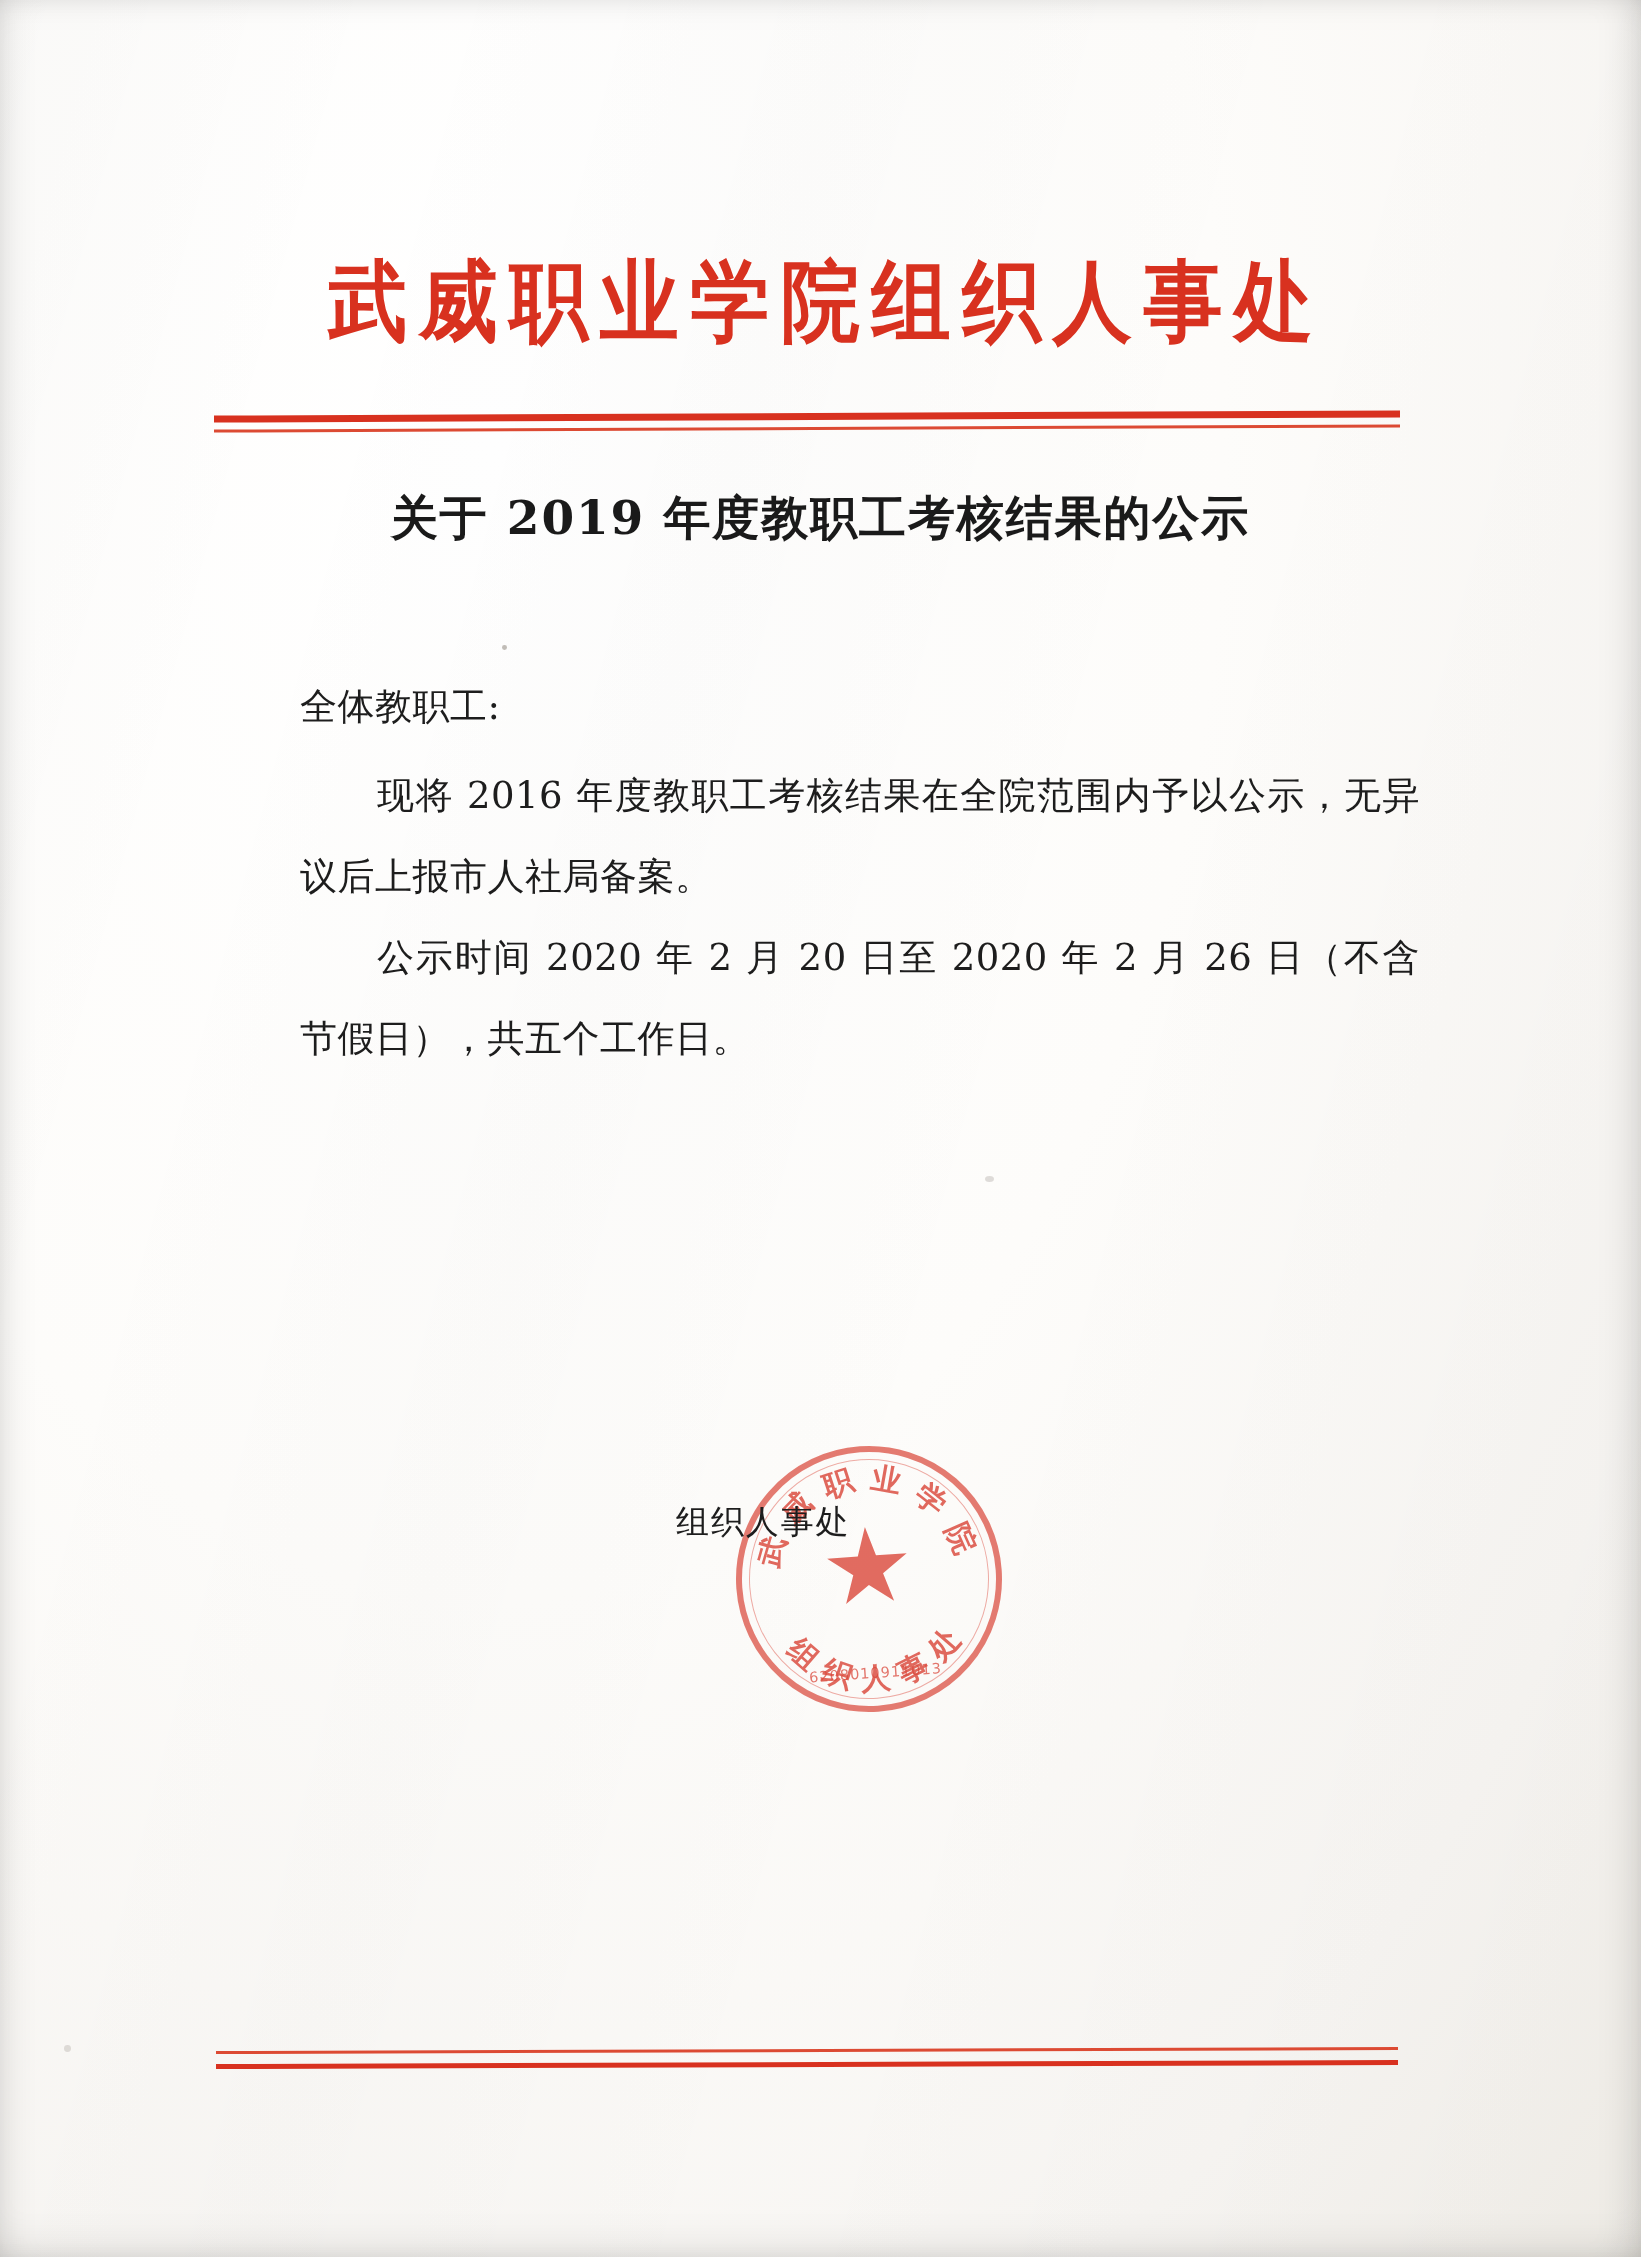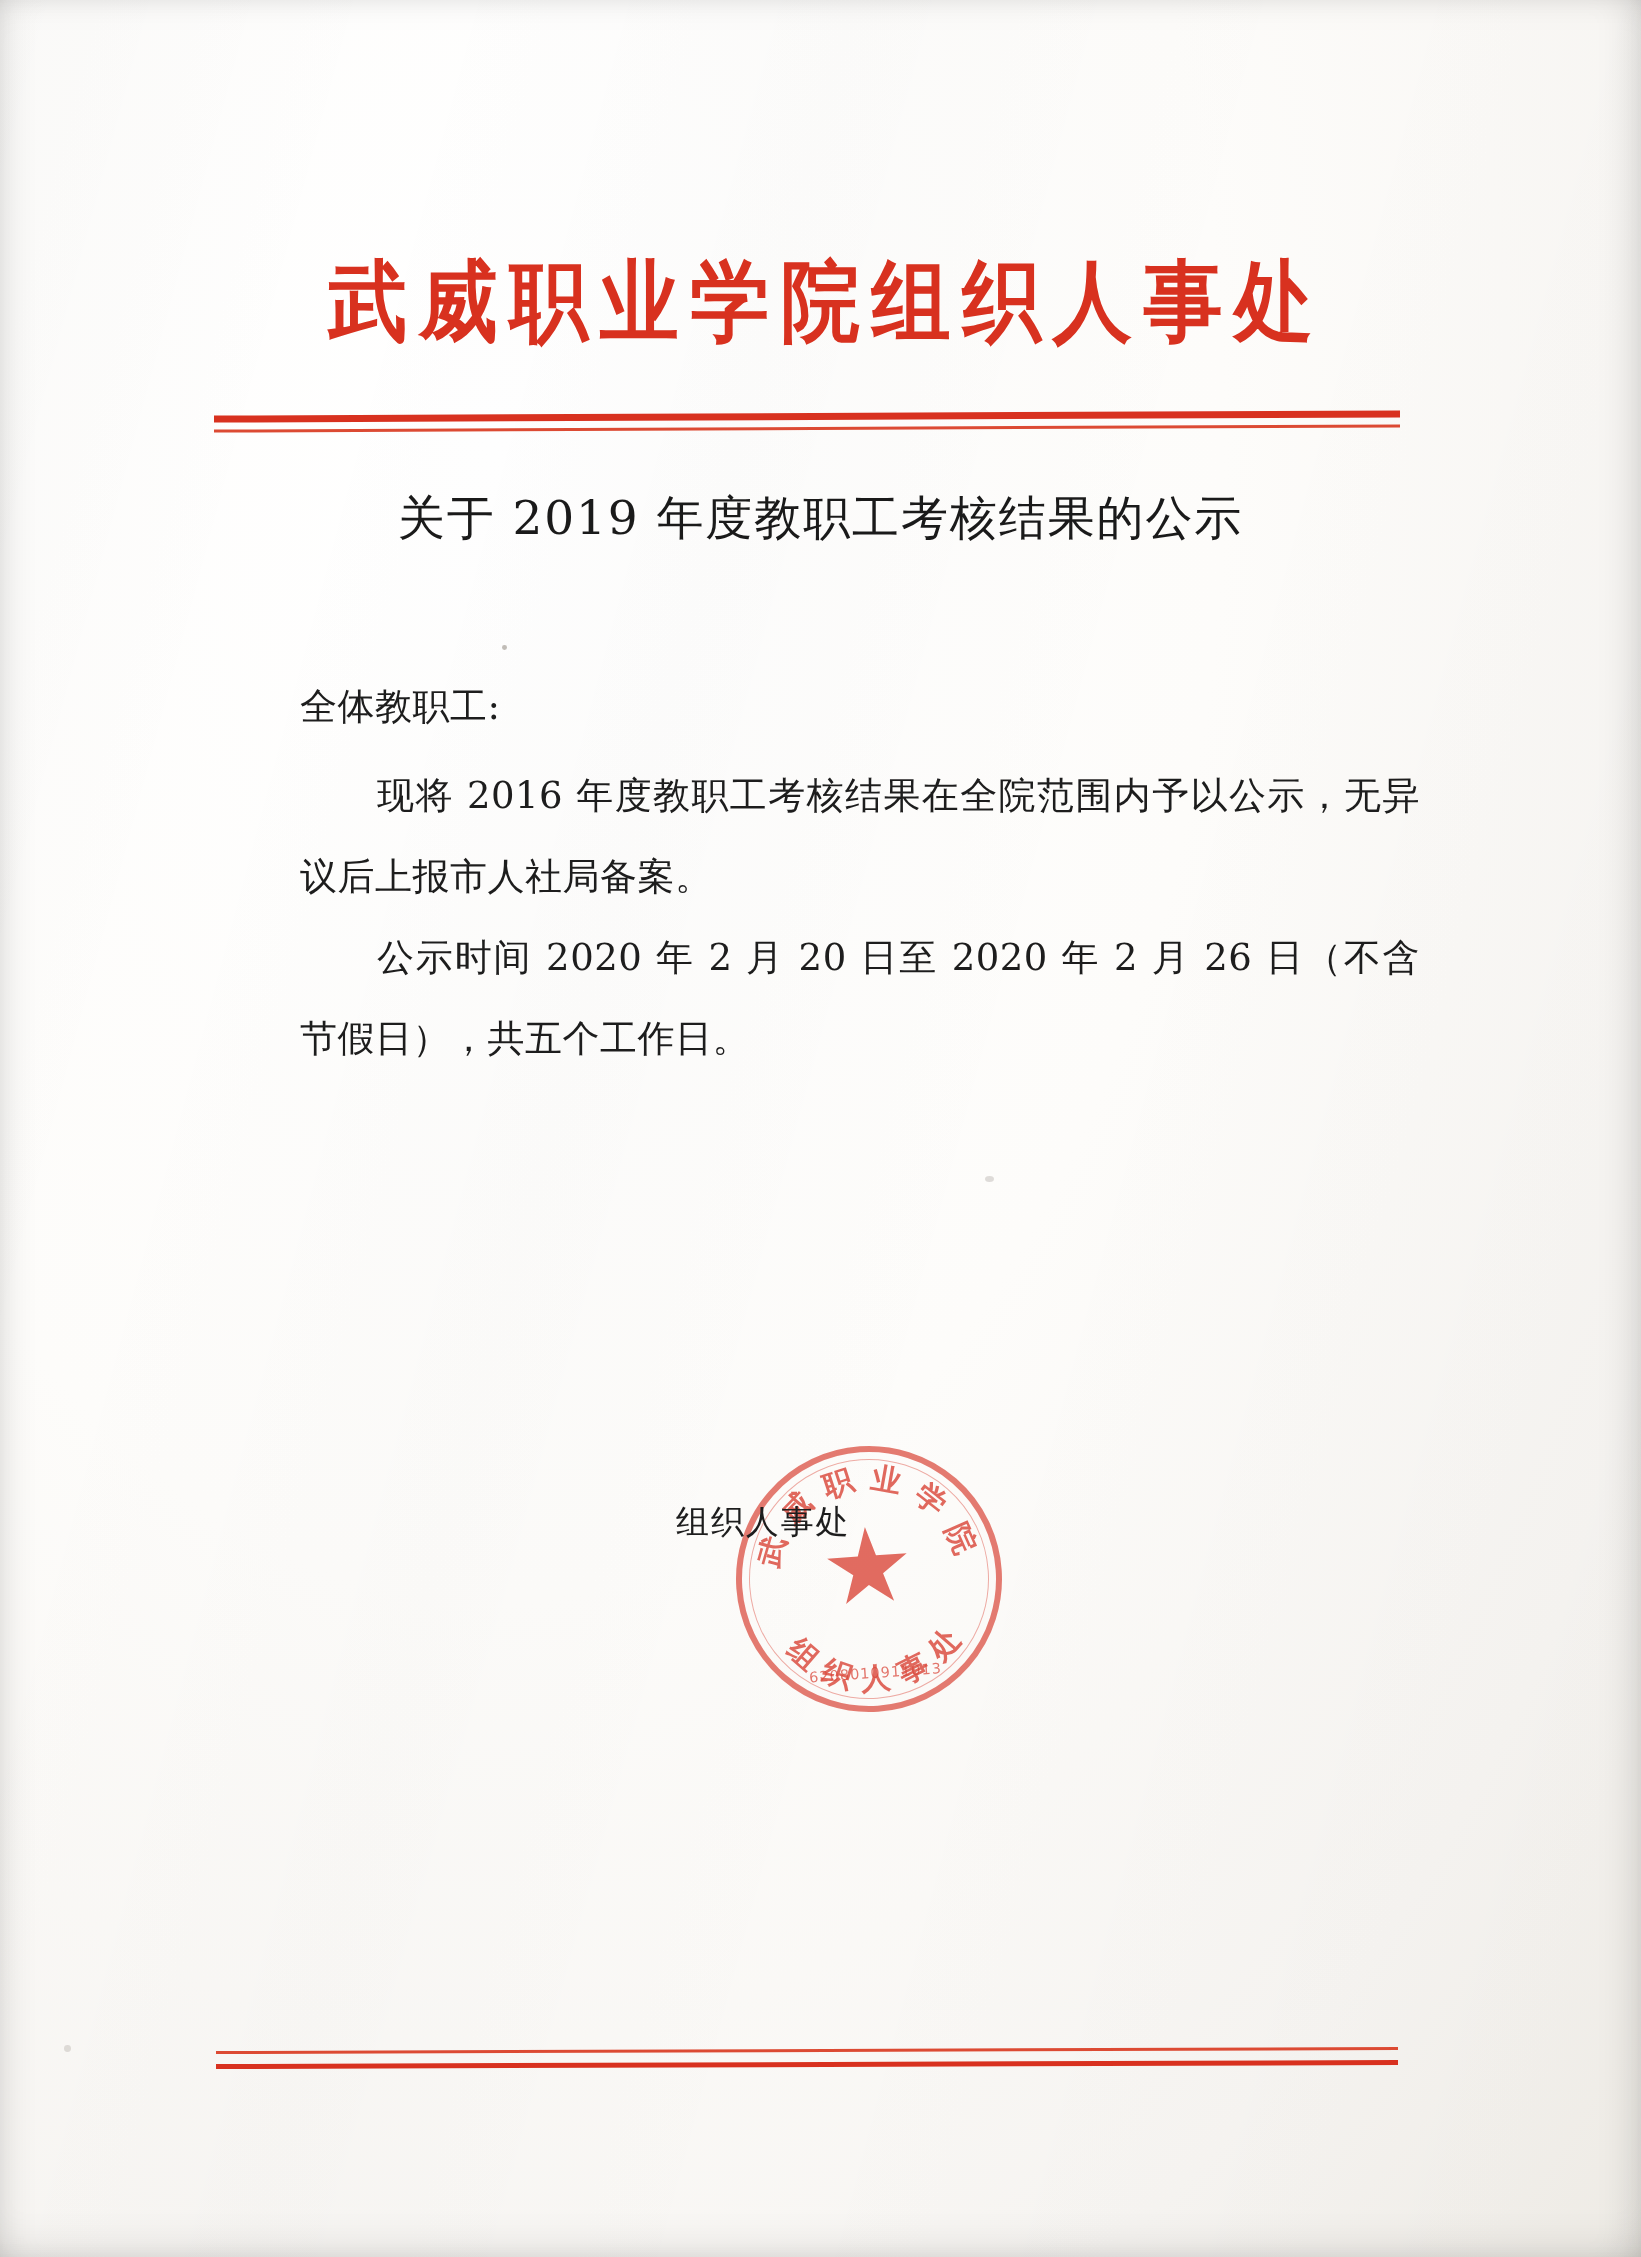--- a/index.html
+++ b/index.html
@@ -87,21 +87,21 @@
     transform: rotate(-0.25deg);
   }
 
   
   .doc-title {
     position: absolute;
     left: 0;
     top: 487px;
     width: 100%;
     text-align: center;
-    font-weight: normal;
+    font-weight: bold;
     font-size: 47px;
     letter-spacing: 1.9px;
     color: #1a1a1a;
     white-space: nowrap;
   }
 
   
   .body-block {
     position: absolute;
     left: 272px;

